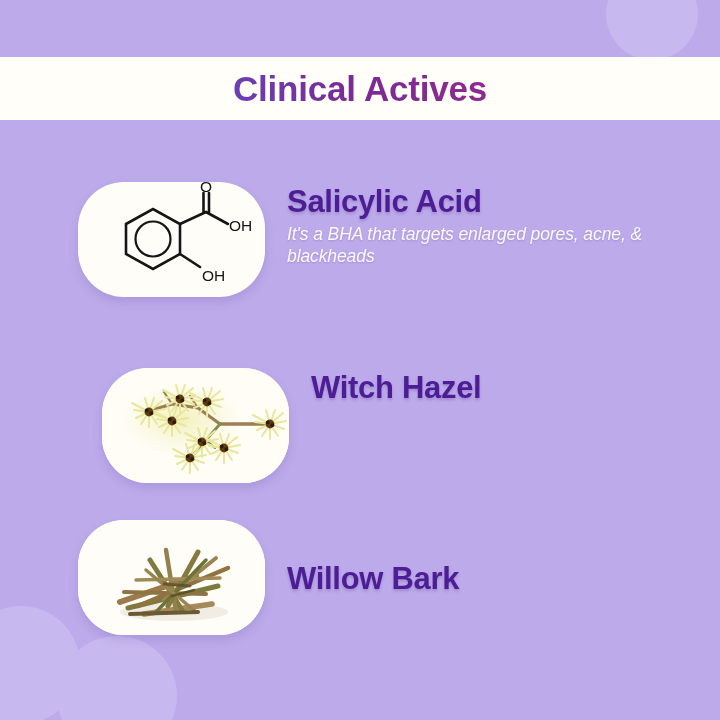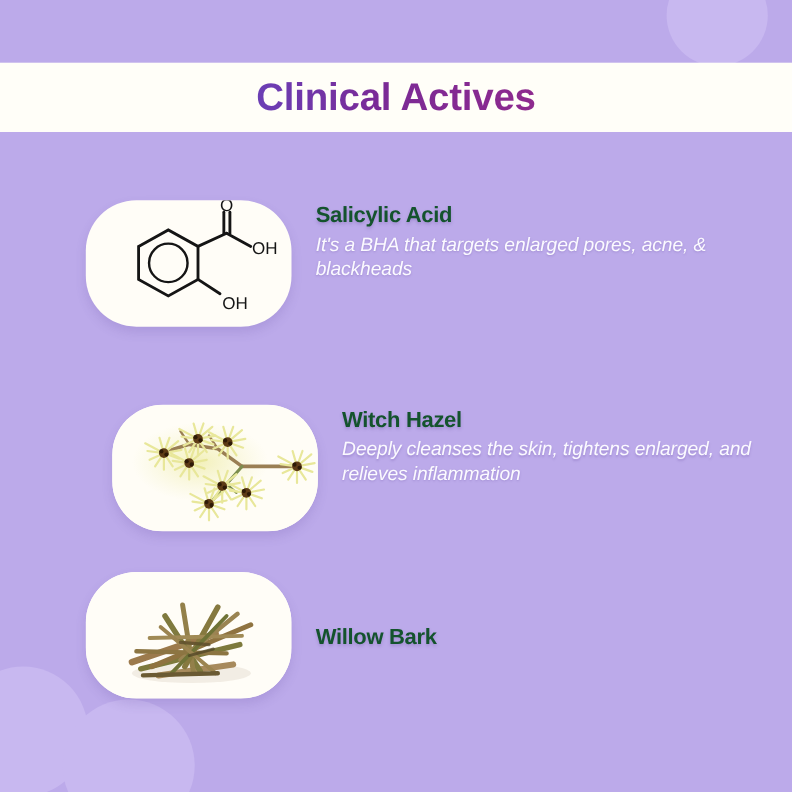--- a/index.html
+++ b/index.html
@@ -91,23 +91,23 @@
     box-shadow:0 5px 10px rgba(90,60,150,0.16);
     overflow:hidden;
   }
 
   .copy{
     margin-left:22px;
     padding-top:4px;
     width:392px;
   }
   .item-title{
-    font-size:20px;
+    font-size:31px;
     font-weight:bold;
-    color:#14532d;
+    color:#4c1d95;
     line-height:1.06;
     letter-spacing:-0.3px;
     text-shadow:0 2px 3px rgba(95,65,150,0.30);
     white-space:nowrap;
   }
   .item-desc{
     margin-top:5px;
     font-size:17.5px;
     color:#fbfaff;
     line-height:1.24;
@@ -214,21 +214,20 @@
             <use href="#petals" x="47" y="44"></use>
             <use href="#petals" x="70" y="53"></use>
             <use href="#petals" x="100" y="74"></use>
             <use href="#petals" x="88" y="90"></use>
             <use href="#petals" x="122" y="80"></use>
           </svg>
         </div>
       </div>
       <div class="copy">
         <div class="item-title">Witch Hazel</div>
-        <div class="item-desc">Deeply cleanses the skin, tightens enlarged, and relieves inflammation</div>
       </div>
     </div>
 
     <div class="row row-2">
       <div class="card">
         <div class="art">
           <svg viewBox="0 0 187 115" xmlns="http://www.w3.org/2000/svg">
             <rect x="0" y="0" width="187" height="115" fill="#fffdf7"></rect>
             <ellipse cx="96" cy="92" rx="54" ry="9" fill="#efe9de" opacity="0.8"></ellipse>
             <g stroke-linecap="round" fill="none">

